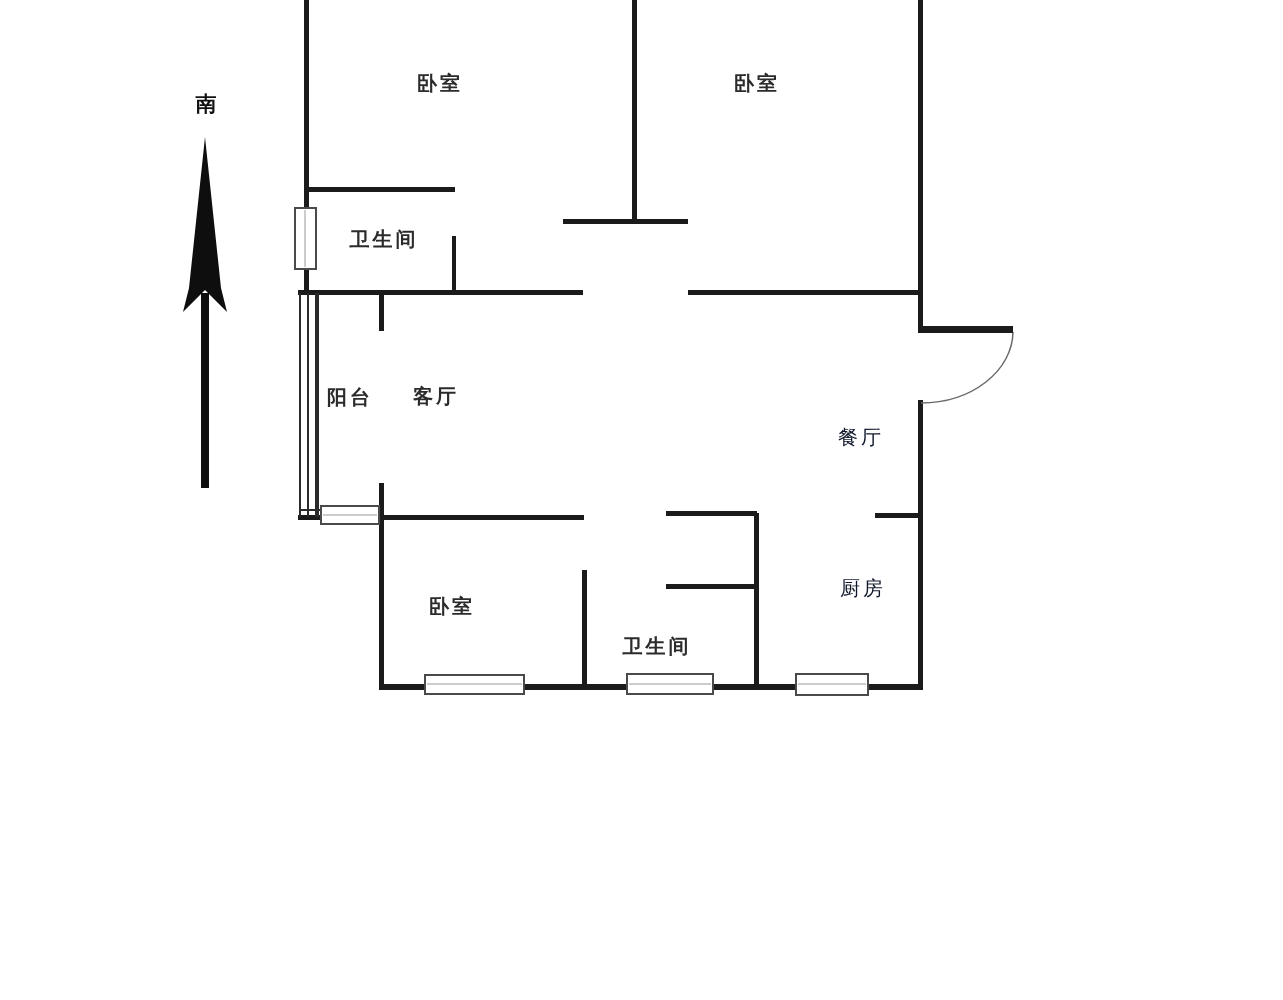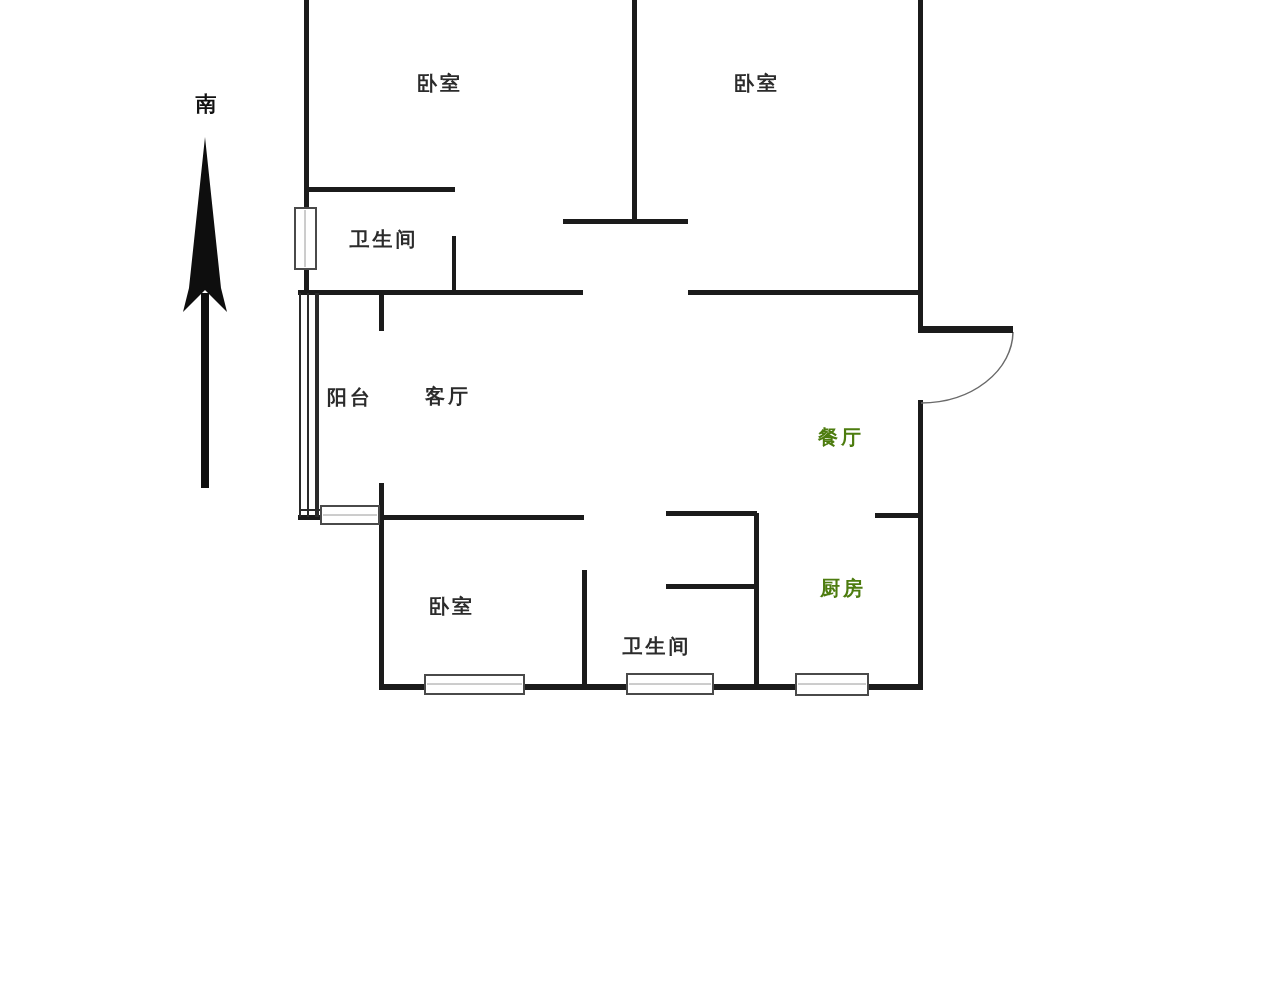--- a/index.html
+++ b/index.html
@@ -14,21 +14,21 @@
   .room-label{
     position:absolute;
     transform:translate(-50%,-50%);
     font-size:20px;
     font-weight:600;
     letter-spacing:3px;
     color:#2b2b2b;
     white-space:nowrap;
     user-select:none;
   }
-  .room-label.muted{color:#4d7c0f;font-weight:700;}
+  .room-label.muted{color:#0f172a;font-weight:400;margin-left:20px;}
   .compass-label{
     position:absolute;
     left:206px;top:104px;
     transform:translate(-50%,-50%);
     font-size:21px;
     font-weight:700;
     color:#111;
     user-select:none;
   }
 </style>
@@ -95,21 +95,21 @@
       <polygon points="205,137 189,288 183,312 205,290 227,312 221,288"></polygon>
       <rect x="201" y="293" width="8" height="195"></rect>
     </g>
   </svg>
 
   <div>
     <div class="room-label" style="left: 440px; top: 83px;">卧室</div>
     <div class="room-label" style="left: 757px; top: 83px;">卧室</div>
     <div class="room-label" style="left: 384px; top: 239px;">卫生间</div>
     <div class="room-label" style="left: 350px; top: 397px;">阳台</div>
-    <div class="room-label" style="left: 448px; top: 396px;">客厅</div>
+    <div class="room-label" style="left: 436px; top: 396px;">客厅</div>
     <div class="room-label muted" style="left: 841px; top: 437px;">餐厅</div>
     <div class="room-label" style="left: 452px; top: 606px;">卧室</div>
     <div class="room-label" style="left: 657px; top: 646px;">卫生间</div>
     <div class="room-label muted" style="left: 843px; top: 588px;">厨房</div>
   </div>
 
   <div class="compass-label">南</div>
 
 </div>
 

